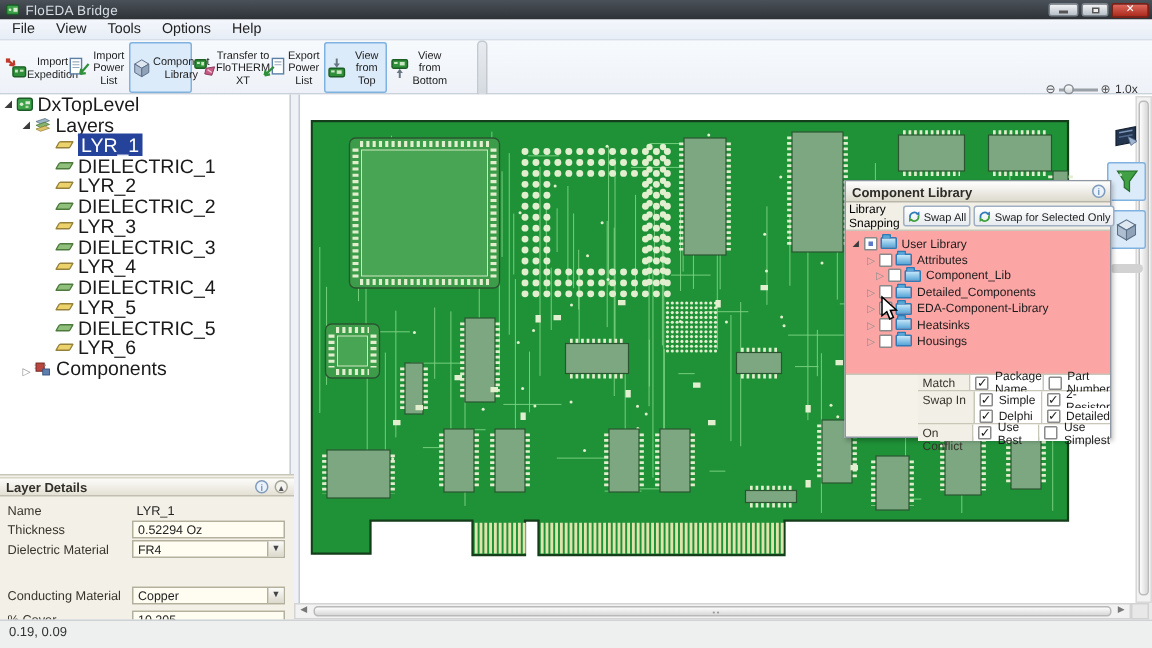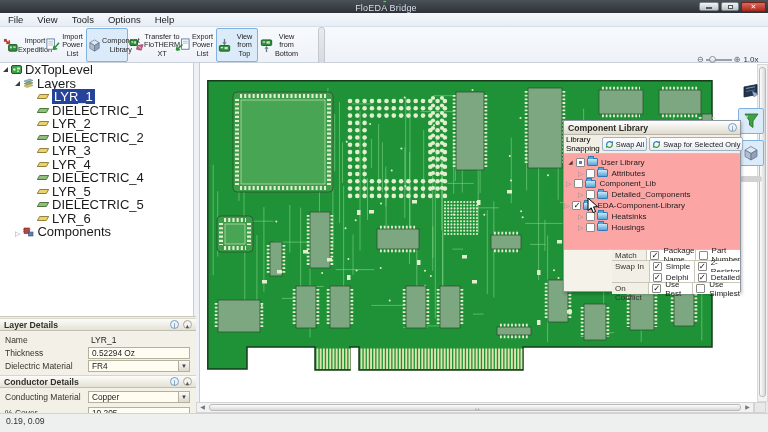--- a/index.html
+++ b/index.html
@@ -1,21 +1,21 @@
 <!DOCTYPE html>
 <html><head>
 <meta charset="utf-8">
 <style>
   * { margin:0; padding:0; box-sizing:border-box; }
   html,body { width:768px; height:432px; overflow:hidden; }
   body { font-family:"Liberation Sans", sans-serif; background:#e9e9e9; position:relative; }
   .abs { position:absolute; }
 
   
-  .titlebar { left:0; top:0; width:768px; height:13px; background:linear-gradient(#4a5158,#2d3237); display:flex; align-items:center; padding:0 4px;flex-direction:column; }
+  .titlebar { left:0; top:0; width:768px; height:13px; background:linear-gradient(#4a5158,#2d3237); display:flex; align-items:center; padding:0 4px; }
   .titlebar .ttl { color:#d7dee6; font-size:9px; margin-left:4px; letter-spacing:.2px; }
   .winbtn { position:absolute; top:2px; height:9px; border-radius:2px; border:1px solid #7c848c; background:linear-gradient(#f2f4f6,#b9c1c9); }
   .winbtn.close { background:linear-gradient(#e0685c,#a8291c); border-color:#7e1f15; color:#fff; font-size:7px; line-height:8px; text-align:center; }
   .winbtn .maxglyph { display:block; width:5px; height:4px; border:1px solid #555; margin:2px auto; background:#eee; }
   .winbtn .minglyph { display:block; width:6px; height:2px; background:#555; margin:4px auto 0; }
 
   
   .menubar { left:0; top:13px; width:768px; height:14px; background:linear-gradient(#f4f7fc,#e7edf6); display:flex; align-items:center; gap:14px; padding:0 8px; font-size:9.5px; color:#222; border-bottom:1px solid #d8dee8; }
   .menubar span { cursor:default; }
 
@@ -238,20 +238,24 @@
     </div>
   <div class="trow" style="padding-left:37px">
       <span class="slab diel"></span>
       <span>DIELECTRIC_2</span>
     </div>
   <div class="trow" style="padding-left:37px">
       <span class="slab lyr"></span>
       <span>LYR_3</span>
     </div>
   <div class="trow" style="padding-left:37px">
+      <span class="slab diel"></span>
+      <span>DIELECTRIC_3</span>
+    </div>
+  <div class="trow" style="padding-left:37px">
       <span class="slab lyr"></span>
       <span>LYR_4</span>
     </div>
   <div class="trow" style="padding-left:37px">
       <span class="slab diel"></span>
       <span>DIELECTRIC_4</span>
     </div>
   <div class="trow" style="padding-left:37px">
       <span class="slab lyr"></span>
       <span>LYR_5</span>
@@ -288,25 +292,20 @@
     <span class="lab">Name</span>
     <span class="fieldplain">LYR_1</span>
   </div>
   <div class="frow" style="top:30px">
     <span class="lab">Thickness</span>
     <span class="fieldbox">0.52294 Oz</span>
   </div>
   <div class="frow" style="top:43px">
     <span class="lab">Dielectric Material</span>
     <span class="fieldbox selectbox"><span>FR4</span><span class="arrow">▼</span></span>
-  </div>
-  <div class="phead" style="top:58px">
-    <span>Conductor Details</span>
-    <span class="hicon info" style="right:17px">i</span>
-    <span class="hicon coll" style="right:4px">▴</span>
   </div>
   <div class="frow" style="top:74px">
     <span class="lab">Conducting Material</span>
     <span class="fieldbox selectbox"><span>Copper</span><span class="arrow">▼</span></span>
   </div>
   <div class="frow" style="top:90px">
     <span class="lab">% Cover</span>
     <span class="fieldbox">10.205</span>
   </div>
 </div>
@@ -965,33 +964,33 @@
         <span class="cb mixed"></span>
         <span class="folder"></span>
         <span>User Library</span>
       </div>
     <div class="drow" style="padding-left:14px">
         <span class="exp-closed"></span>
         <span class="cb"></span>
         <span class="folder"></span>
         <span>Attributes</span>
       </div>
-    <div class="drow" style="padding-left:2px">
+    <div class="drow" style="padding-left:20px">
         <span class="exp-closed"></span>
         <span class="cb"></span>
         <span class="folder"></span>
         <span>Component_Lib</span>
       </div>
     <div class="drow" style="padding-left:14px">
         <span class="exp-closed"></span>
         <span class="cb"></span>
         <span class="folder"></span>
         <span>Detailed_Components</span>
       </div>
-    <div class="drow" style="">
+    <div class="drow" style="padding-left:14px">
         <span class="exp-closed"></span>
         <span class="cb checked"></span>
         <span class="folder"></span>
         <span>EDA-Component-Library</span>
       </div>
     <div class="drow" style="padding-left:14px">
         <span class="exp-closed"></span>
         <span class="cb"></span>
         <span class="folder"></span>
         <span>Heatsinks</span>

